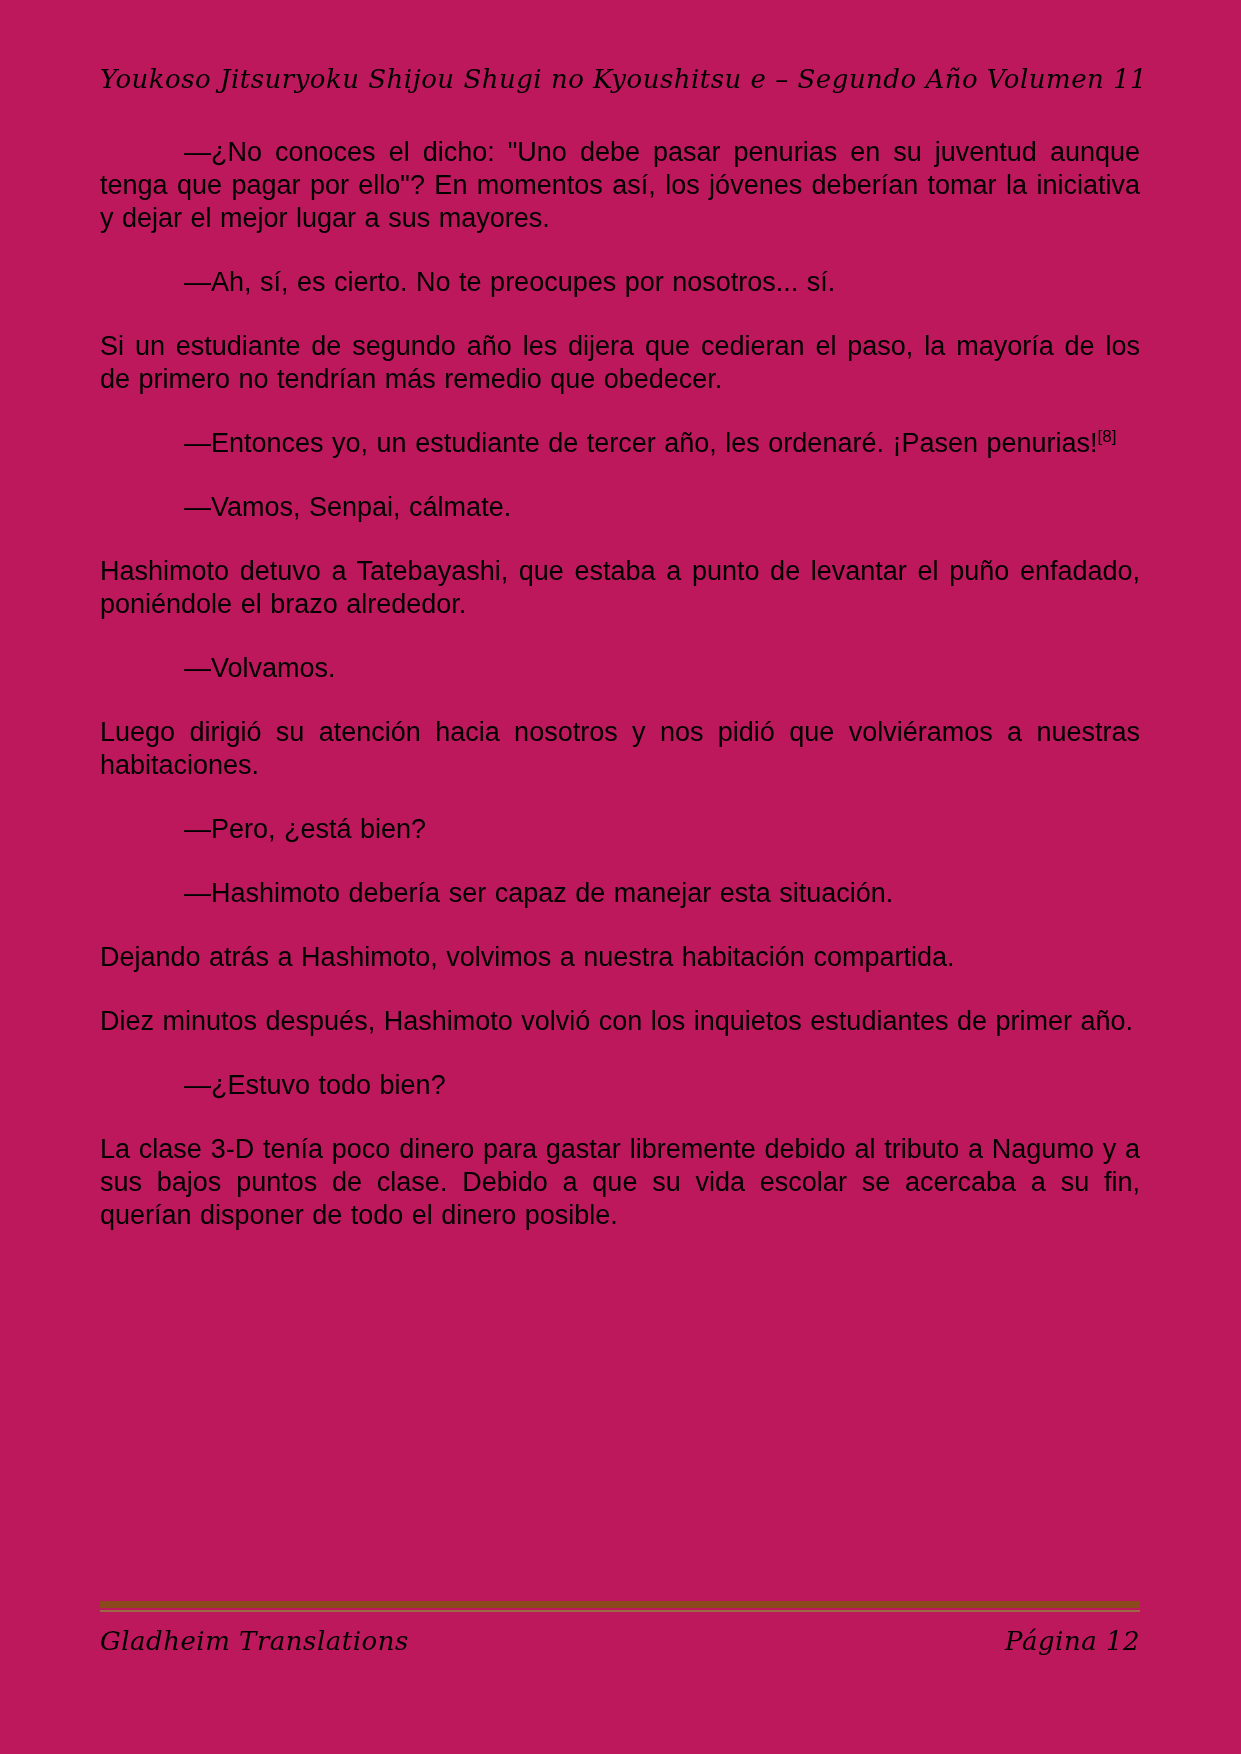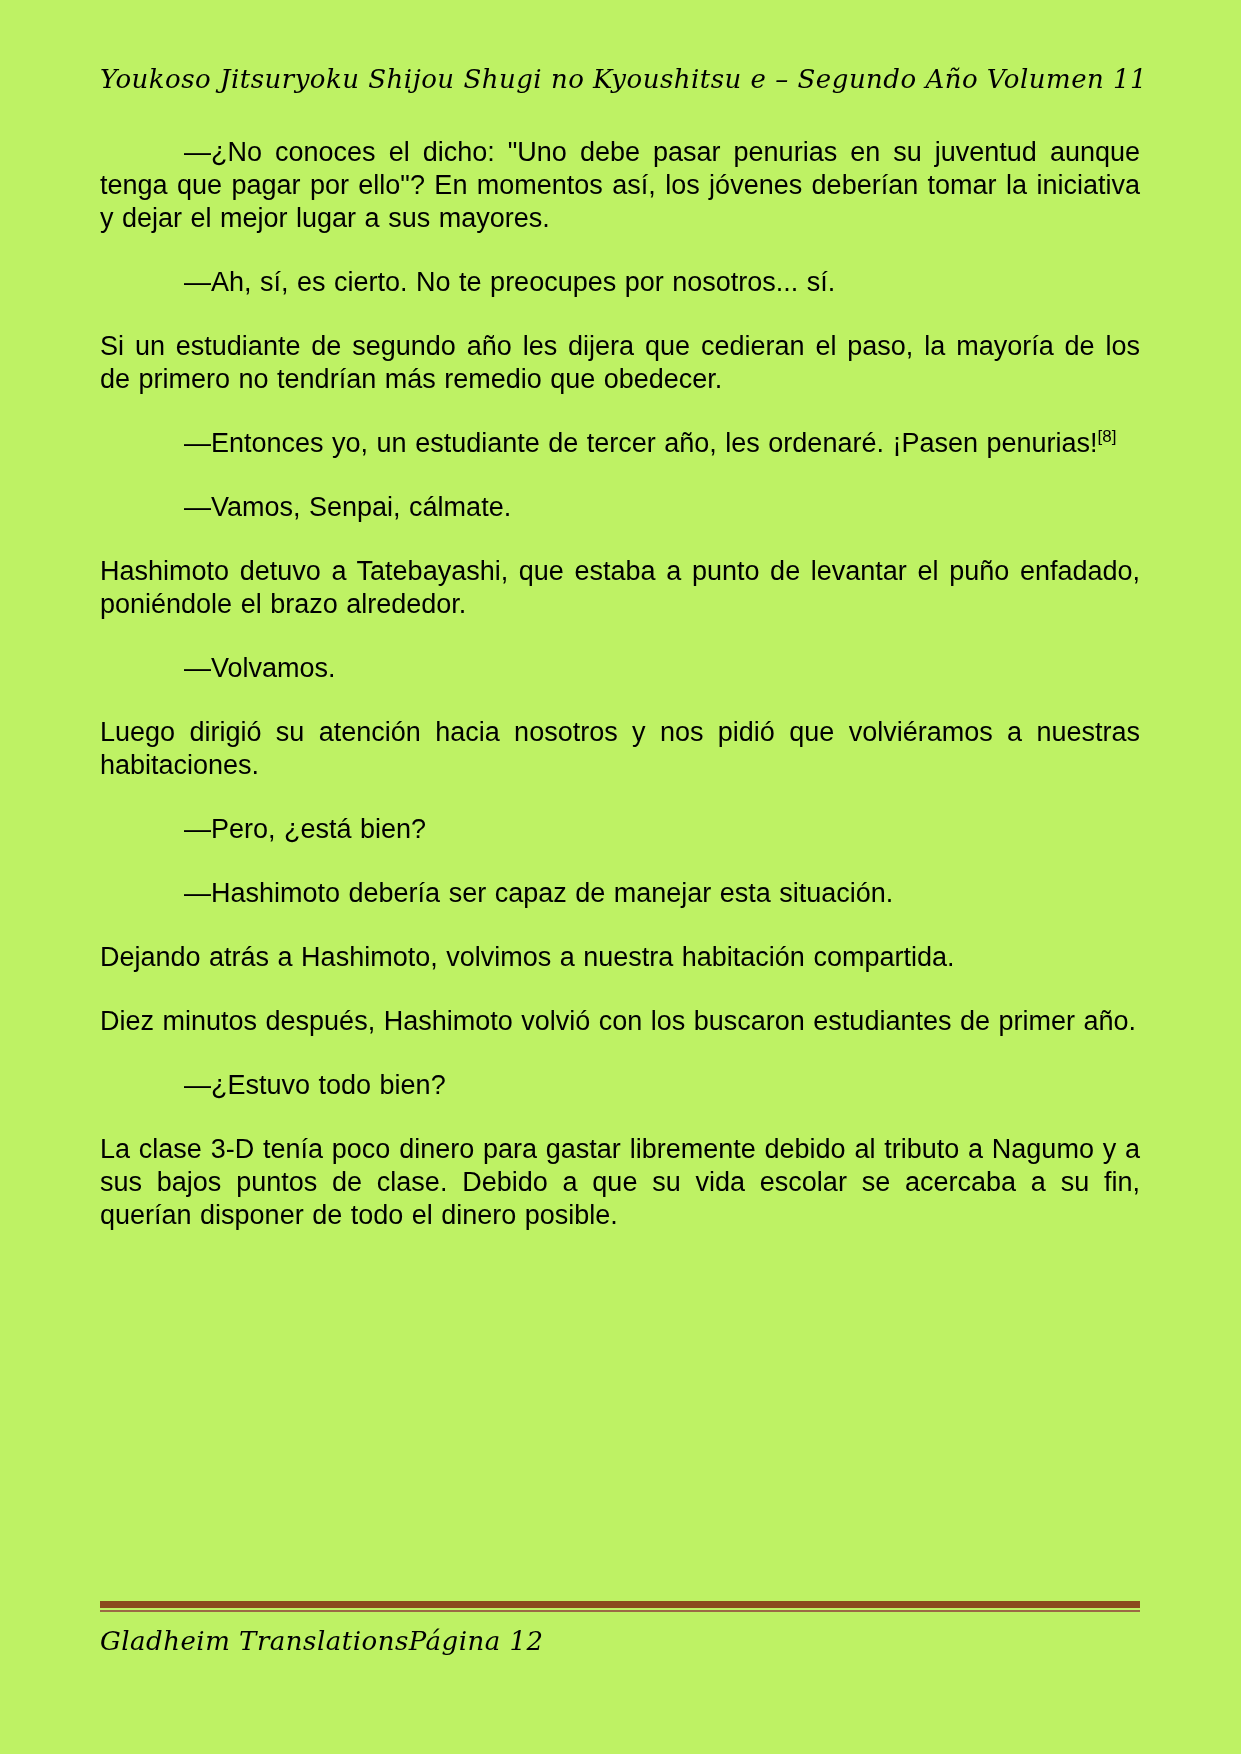--- a/index.html
+++ b/index.html
@@ -4,21 +4,21 @@
 <style>
   html, body {
     margin: 0;
     padding: 0;
     background: #ffffff;
   }
   .page {
     position: relative;
     width: 1241px;
     height: 1754px;
-    background: #bef264;
+    background: #be185d;
     overflow: hidden;
     font-family: "Liberation Sans", sans-serif;
     color: #000000;
   }
   .content {
     position: absolute;
     left: 100px;
     width: 1040px;
     top: 62px;
   }
@@ -57,21 +57,21 @@
     height: 7px;
     background: #8a4a1d;
   }
   .rule-thin {
     height: 2px;
     margin-top: 2px;
     background: #9b6a45;
   }
   .footer-row {
     display: flex;
-    justify-content: flex-start;
+    justify-content: space-between;
     align-items: baseline;
     margin-top: 14px;
     font-family: "DejaVu Serif", serif;
     font-style: italic;
     font-size: 26px;
     letter-spacing: 0.5px;
     color: #000000;
   }
 </style>
 </head>
@@ -98,21 +98,21 @@
     <p class="para indent">—Volvamos.</p>
 
     <p class="para">Luego dirigió su atención hacia nosotros y nos pidió que volviéramos a nuestras habitaciones.</p>
 
     <p class="para indent">—Pero, ¿está bien?</p>
 
     <p class="para indent">—Hashimoto debería ser capaz de manejar esta situación.</p>
 
     <p class="para">Dejando atrás a Hashimoto, volvimos a nuestra habitación compartida.</p>
 
-    <p class="para">Diez minutos después, Hashimoto volvió con los buscaron estudiantes de primer año.</p>
+    <p class="para">Diez minutos después, Hashimoto volvió con los inquietos estudiantes de primer año.</p>
 
     <p class="para indent">—¿Estuvo todo bien?</p>
 
 
     <p class="para">La clase 3-D tenía poco dinero para gastar libremente debido al tributo a Nagumo y a sus bajos puntos de clase. Debido a que su vida escolar se acercaba a su fin, querían disponer de todo el dinero posible.</p>
 
 
   </div>
 
   <div class="doc-footer">

